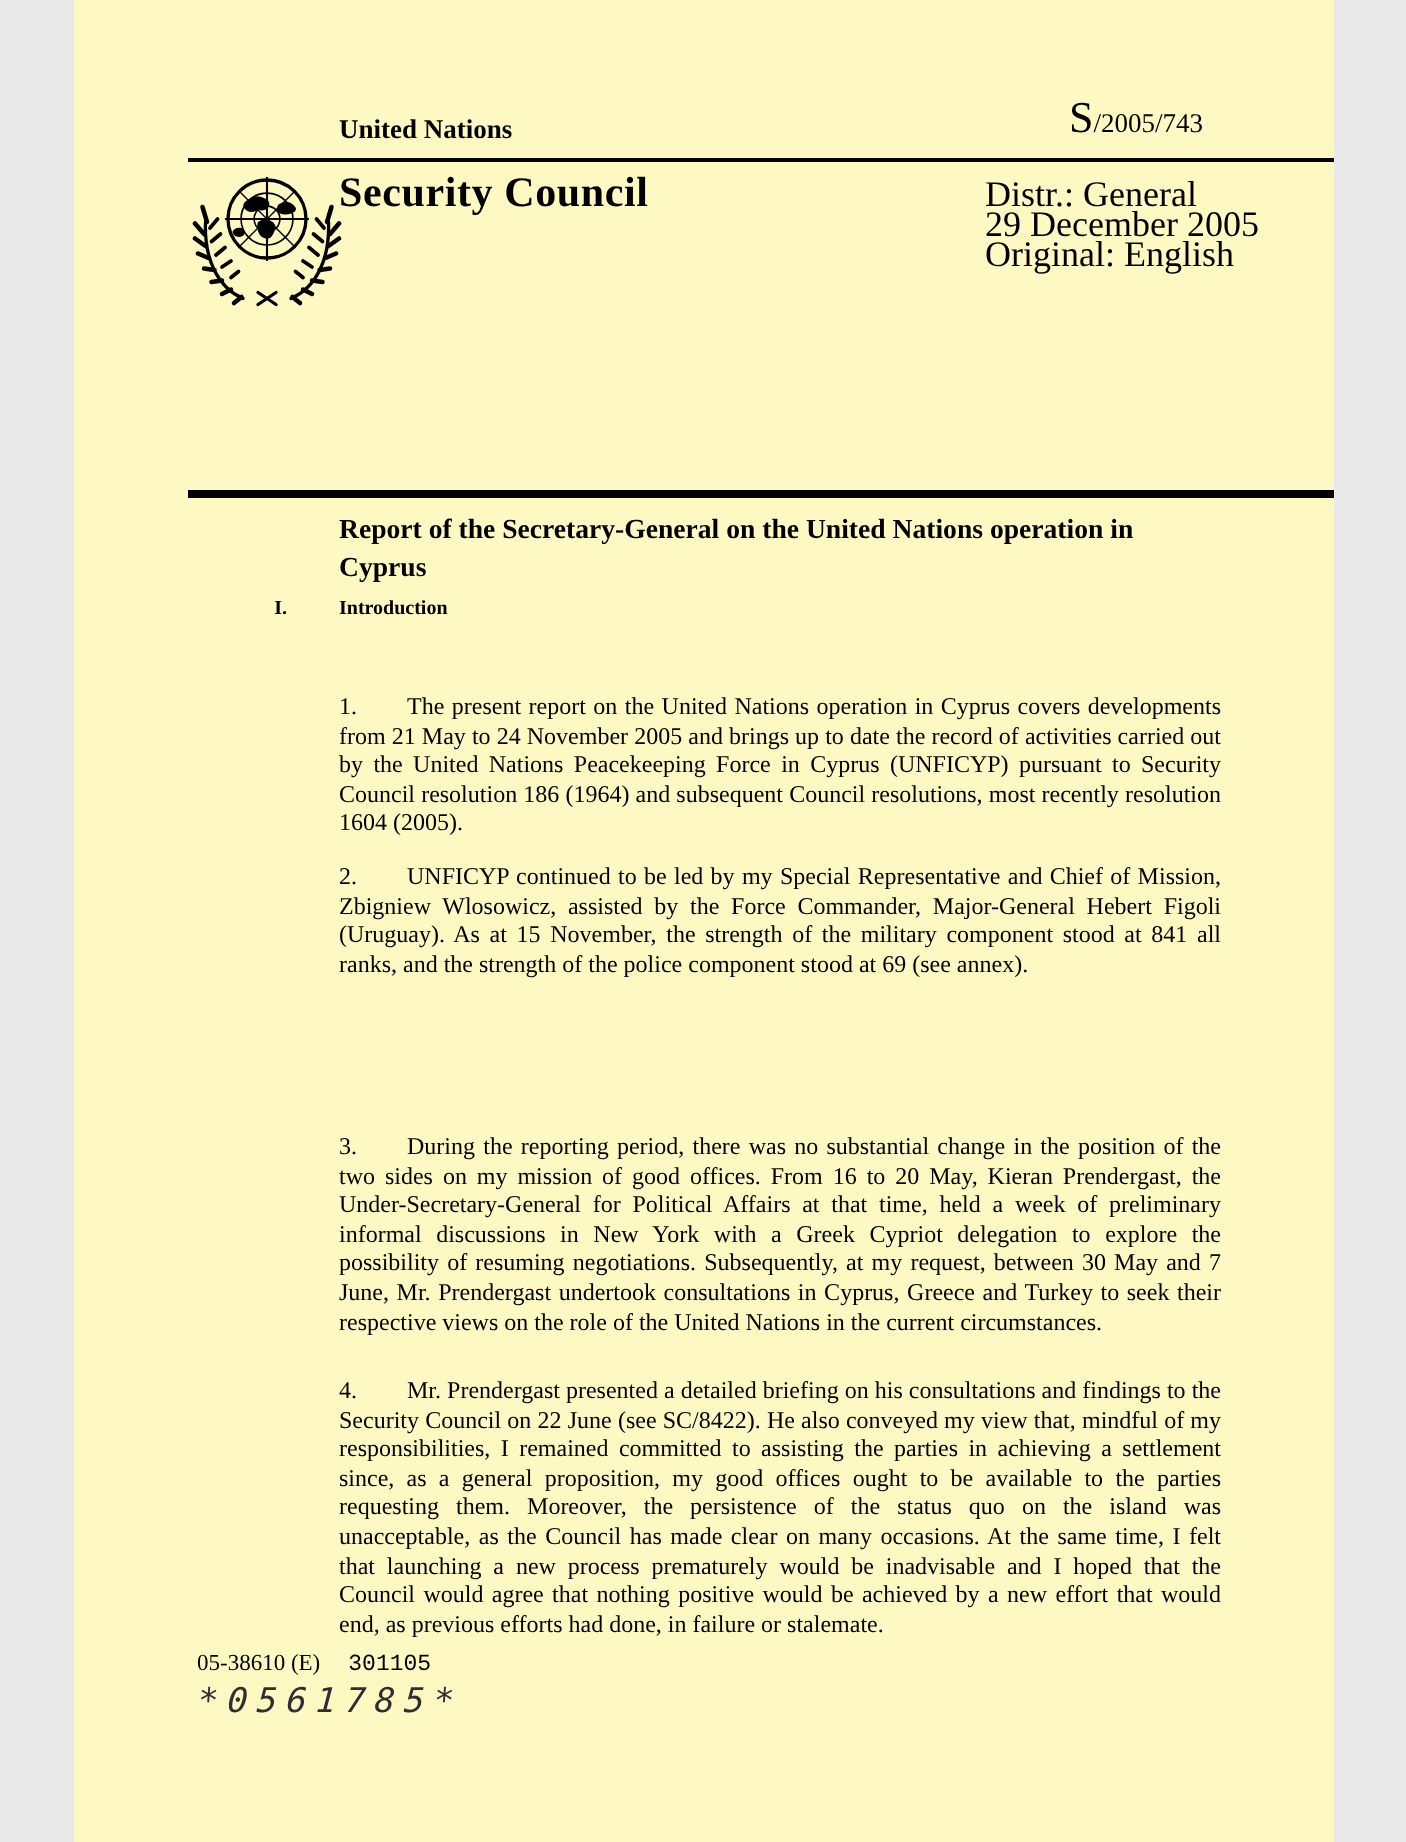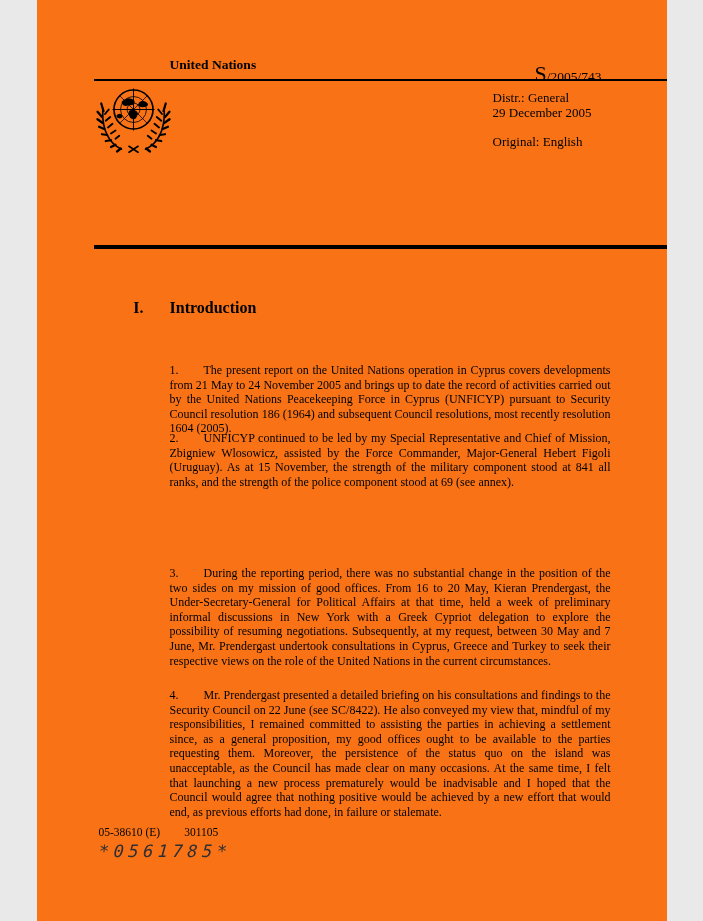--- a/index.html
+++ b/index.html
@@ -1,95 +1,95 @@
 <!DOCTYPE html>
 <html><head>
 <meta charset="utf-8">
 <style>
   html, body { margin: 0; padding: 0; background: #e9e9e9; }
   .page {
     position: relative;
     width: 630px;
     height: 921px;
     margin: 0 auto;
-    background: #f97316;
+    background: #fef9c3;
     color: #000;
     font-family: "Liberation Serif", serif;
     overflow: hidden;
   }
 
   
   .org-name {
     position: absolute; left: 133px; top: 57px;
     font-weight: bold; font-size: 13.5px;
   }
   .doc-symbol {
-    position: absolute; right: 65px; top: 61px;
+    position: absolute; right: 65px; top: 46px;
     font-size: 13.5px; white-space: nowrap;
   }
   .doc-symbol .big-s { font-size: 22px; }
   .rule-thin {
     position: absolute; left: 57px; top: 79px;
     width: 581px; height: 2px; background: #000;
   }
   .emblem {
     position: absolute; left: 59px; top: 81px;
     width: 75px; height: 75px;
   }
   .organ-title {
     position: absolute; left: 133px; top: 84px;
     font-weight: bold; font-size: 21px; letter-spacing: 0.3px;
   }
   .distr-block {
     position: absolute; left: 456px; top: 90px;
-    font-size: 13px; line-height: 15px;
+    font-size: 18px; line-height: 15px;
   }
-  .distr-block .original-line { margin-top: 14px; }
+  .distr-block .original-line { }
 
   
   .rule-thick {
     position: absolute; left: 57px; top: 245px;
     width: 581px; height: 3.6px; background: #000;
   }
   .report-title {
     position: absolute; left: 133px; top: 256px;
     width: 420px;
     font-weight: bold; font-size: 13.8px; line-height: 18.5px;
   }
 
   
   .section-heading {
     position: absolute; left: 60px;
-    font-weight: bold; font-size: 16px; white-space: nowrap;
+    font-weight: bold; font-size: 10px; white-space: nowrap;
   }
   .section-heading .roman {
     display: inline-block; width: 47px; text-align: right;
   }
   .section-heading .label { margin-left: 26px; }
   #sec1-heading { top: 299px; }
   #sec2-heading { top: 505px; }
 
   .para {
     position: absolute; left: 133px; width: 441px;
     font-size: 12px; line-height: 14.6px;
     text-align: justify; text-justify: inter-word;
     hyphens: none;
   }
   .para .para-num { display: inline-block; width: 34px; }
-  #para-1 { top: 351px; }
+  #para-1 { top: 334px; }
   #para-2 { top: 419px; }
   #para-3 { top: 554px; }
   #para-4 { top: 676px; }
 
   
   .footer-line {
     position: absolute; left: 62px; top: 826px;
     font-size: 11.5px; white-space: nowrap;
   }
-  .footer-line .print-date { margin-left: 24px; }
+  .footer-line .print-date { margin-left: 14px; font-family: Liberation Mono, monospace; }
   .barcode-text {
     position: absolute; left: 62px; top: 841px;
     font-family: "DejaVu Sans Mono", monospace;
     font-style: italic;
     font-size: 17px;
     letter-spacing: 4.5px;
     color: #2e2e33;
     transform: skewX(-4deg);
     white-space: nowrap;
   }
@@ -142,28 +142,30 @@
           <line x1="20" y1="70" x2="26" y2="66" stroke-width="2.5"></line>
           <line x1="26" y1="77" x2="31" y2="73" stroke-width="2.5"></line>
         </g>
         <use href="#branch" transform="translate(100,0) scale(-1,1)"></use>
         <line x1="44" y1="95" x2="56" y2="87" stroke-width="2.2"></line>
         <line x1="56" y1="95" x2="44" y2="87" stroke-width="2.2"></line>
       </g>
     </svg>
   </span>
 
+  <div class="organ-title">Security Council</div>
 
   <div class="distr-block">
     <div>Distr.: General</div>
     <div>29 December 2005</div>
     <div class="original-line">Original: English</div>
   </div>
 
   <div class="rule-thick"></div>
+  <div class="report-title">Report of the Secretary-General on the United Nations operation in Cyprus</div>
 
   <div class="section-heading" id="sec1-heading">
     <span class="roman">I.</span><span class="label">Introduction</span>
   </div>
 
   <p class="para" id="para-1"><span class="para-num">1.</span><span>The present report on the United Nations operation in Cyprus covers developments from 21 May to 24 November 2005 and brings up to date the record of activities carried out by the United Nations Peacekeeping Force in Cyprus (UNFICYP) pursuant to Security Council resolution 186 (1964) and subsequent Council resolutions, most recently resolution 1604 (2005).</span></p>
 
   <p class="para" id="para-2"><span class="para-num">2.</span><span>UNFICYP continued to be led by my Special Representative and Chief of Mission, Zbigniew Wlosowicz, assisted by the Force Commander, Major-General Hebert Figoli (Uruguay). As at 15 November, the strength of the military component stood at 841 all ranks, and the strength of the police component stood at 69 (see annex).</span></p>
 
 

